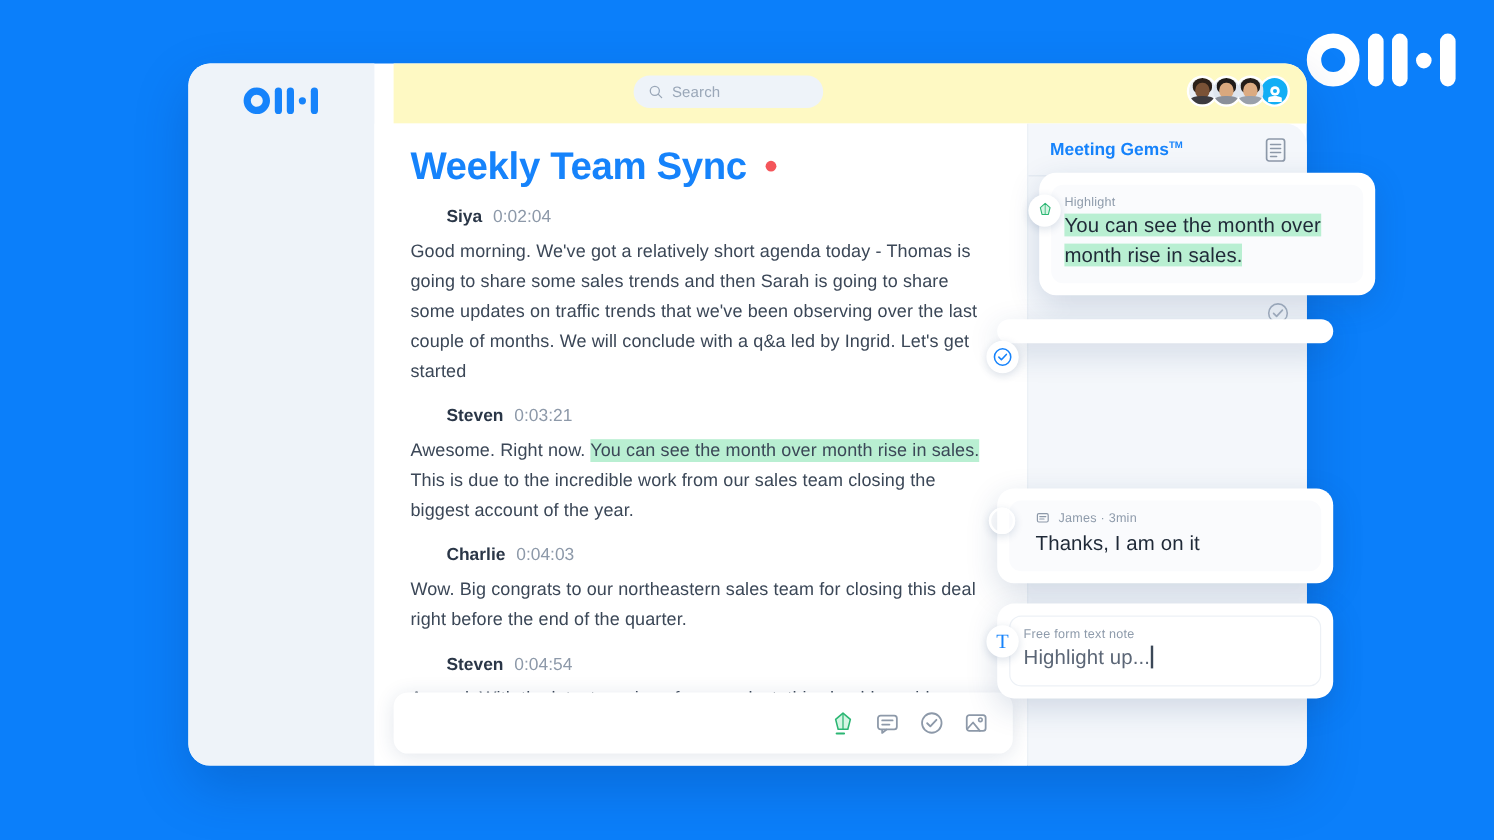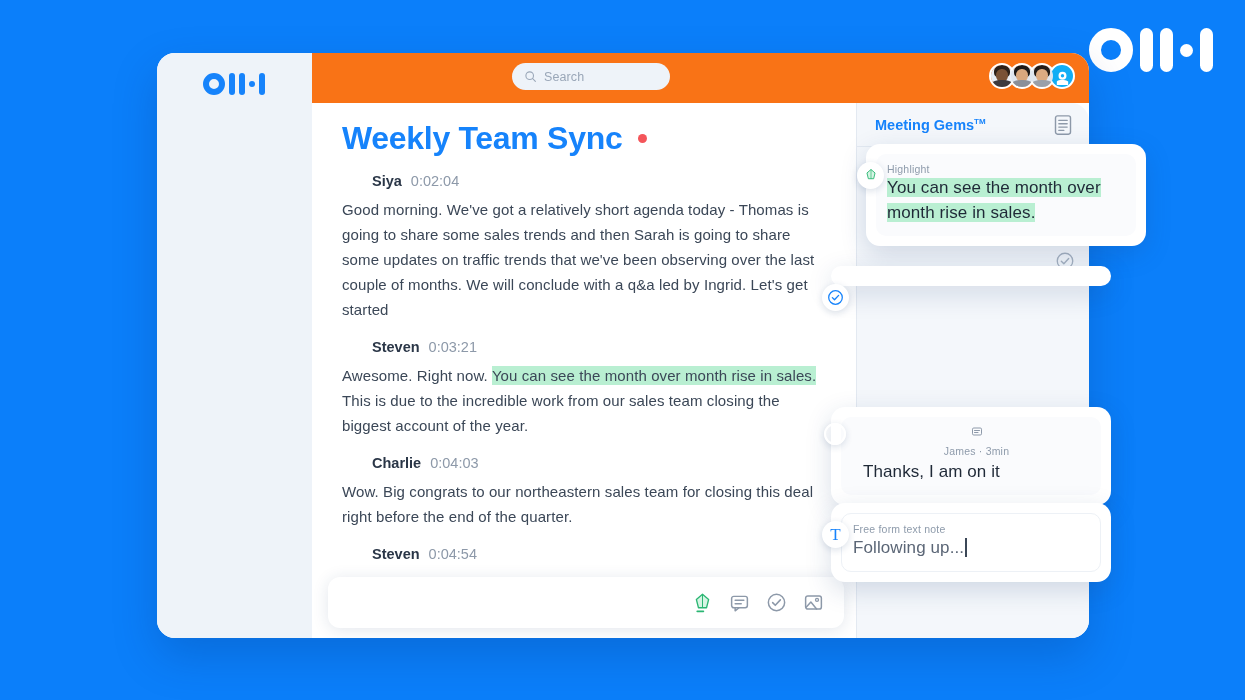--- a/index.html
+++ b/index.html
@@ -45,22 +45,22 @@
   }
   .sl-ring { width: 22px; height: 22px; border-radius: 50%; border: 6px solid #1683fb; }
   .sl-bar  { width: 6.5px; height: 22px; border-radius: 4px; background: #1683fb; }
   .sl-dot  { width: 6.5px; height: 6.5px; border-radius: 50%; background: #1683fb; }
 
   
   .center-col { flex: 1 1 auto; display: flex; flex-direction: column; position: relative; min-width: 0; }
 
   .topbar {
     height: 50px; flex: 0 0 50px;
-    background: #f97316; border-radius: 0 18px 0 0;
-    display: flex; align-items: center; position: relative;
+    background: #fef9c3; border-radius: 0 18px 0 0;
+    display: flex; align-items: center; position: relative; margin-left: 16px;
   }
   .searchbox {
     position: absolute; left: 200px; top: 10px;
     width: 158px; height: 27px;
     background: #eef3f9; border-radius: 14px;
     display: flex; align-items: center; gap: 7px;
     padding: 0 12px;
   }
   .search-ph { font-size: 12.5px; color: #9aa7b8; letter-spacing:.1px; }
   .avatars { position: absolute; right: 14px; top: 10px; display: flex; }
@@ -122,21 +122,21 @@
   
   .gem-card {
     position: absolute;
     background: #fff;
     border-radius: 14px;
     box-shadow: 0 8px 26px rgba(25,60,110,.17);
     padding: 10px;
   }
   .gem-inner { background: #fafbfd; border-radius: 10px; padding: 9px 11px 11px 11px; }
   .gem-inner.plain { background: #fff; border: 1px solid #edf1f6; }
-  .gem-row { display: flex; align-items: center; gap: 7px; margin-bottom: 2px; flex-direction: column; }
+  .gem-row { display: flex; align-items: center; gap: 7px; margin-bottom: 2px; }
   .gem-label { font-size: 10.5px; color: #8e9bab; letter-spacing: .2px; }
   .gem-body { font-size: 17px; line-height: 25px; color: #1f2937; letter-spacing: .1px; }
   .gem-body .mention { color: #1683fb; }
   .gem-body .hl2 { background: #b9efd2; }
   .gem-badge {
     position: absolute; left: -9px; top: 18px;
     width: 27px; height: 27px; border-radius: 50%;
     background: #fff; box-shadow: 0 2px 7px rgba(25,60,110,.16);
     display: flex; align-items: center; justify-content: center;
   }
@@ -383,15 +383,15 @@
     <div class="gem-body">Thanks, I am on it</div>
   </div>
 </div>
 
 <div class="gem-card" style="left:831px; top:503px; width:280px;">
   <span class="gem-badge">
     <span class="gem-badge-t">T</span>
   </span>
   <div class="gem-inner plain">
     <div class="gem-label">Free form text note</div>
-    <div class="gem-body" style="color:#5b6676;"><span>Following up...</span><span class="caret"></span></div>
+    <div class="gem-body" style="color:#5b6676;"><span>Highlight up...</span><span class="caret"></span></div>
   </div>
 </div>
 
 </body></html>

